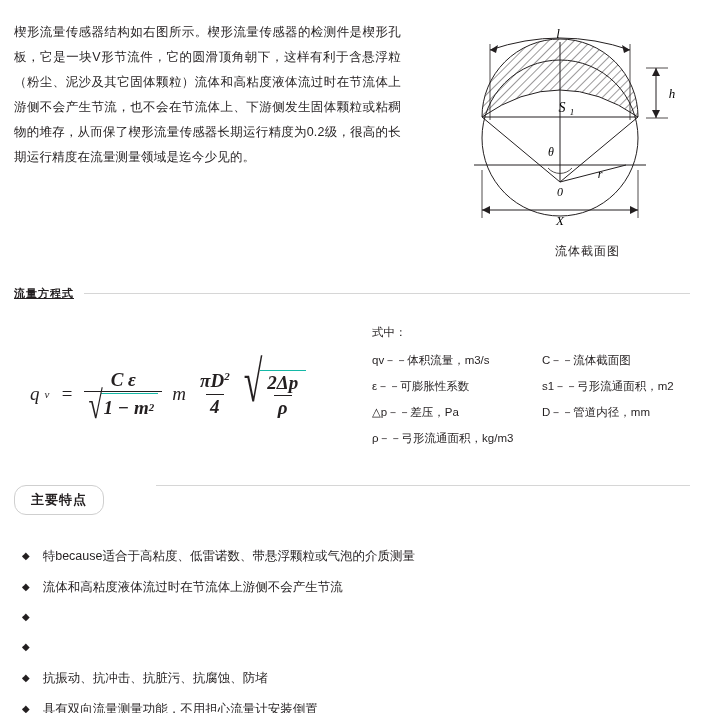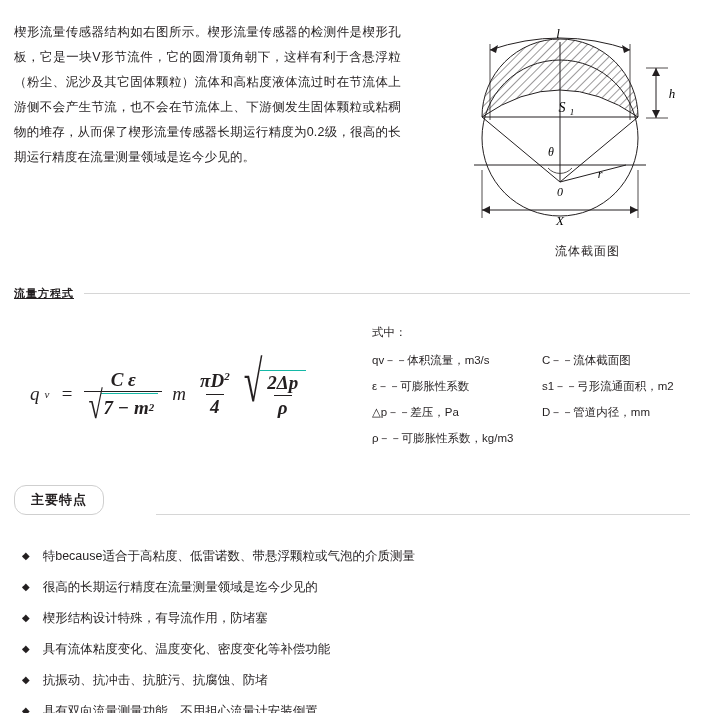--- a/index.html
+++ b/index.html
@@ -120,21 +120,21 @@
   .legend .grid {
     display: grid;
     grid-template-columns: 170px auto;
     row-gap: 0px;
   }
   .legend .cell { white-space: nowrap; }
 
   
   .pill-row {
     display: flex;
-    align-items: flex-end;
+    align-items: flex-start;
     margin: 34px 14px 0 14px;
     gap: 44px;
   }
   .pill {
     border: 1px solid #cfcfcf;
     border-radius: 12px;
     padding: 5px 16px;
     font-size: 13px;
     font-weight: bold;
     white-space: nowrap;
@@ -243,21 +243,21 @@
     <span>q</span>
       <span class="sub">v</span>
     <span class="eq" style="margin:0 6px;">=</span>
 
     <span class="frac">
       <span class="num">C ε</span>
       <span class="den">
         <span class="sqrt">
           <span class="radical">√</span>
           <span class="body">
-            <span>7 − m</span>
+            <span>1 − m</span>
               <span class="sup">2</span>
           </span>
         </span>
       </span>
     </span>
 
     <span style="margin:0 5px;">m</span>
 
     <span class="frac">
       <span class="num">
@@ -279,46 +279,44 @@
 
   <div class="legend">
     <div class="where">式中：</div>
     <div class="grid">
       <div class="cell">qv－－体积流量，m3/s</div>
       <div class="cell">C－－流体截面图</div>
       <div class="cell">ε－－可膨胀性系数</div>
       <div class="cell">s1－－弓形流通面积，m2</div>
       <div class="cell">△p－－差压，Pa</div>
       <div class="cell">D－－管道内径，mm</div>
-      <div class="cell">ρ－－可膨胀性系数，kg/m3</div>
+      <div class="cell">ρ－－弓形流通面积，kg/m3</div>
     </div>
   </div>
 </div>
 
 <div class="pill-row">
   <div class="pill">主要特点</div>
   <div class="rule"></div>
 </div>
 
 <ul class="features">
   <li>
       <span class="dia">◆</span>
       <span>特because适合于高粘度、低雷诺数、带悬浮颗粒或气泡的介质测量</span>
     </li>
   <li>
       <span class="dia">◆</span>
-      <span>很高的长期运行精度在流量测量领域是迄今少见的</span>
-    </li>
-  <li>
-      <span class="dia">◆</span>
-      <span>楔形结构设计特殊，有导流作用，防堵塞</span>
-    </li>
-  <li>
-      <span class="dia">◆</span>
-      <span>具有流体粘度变化、温度变化、密度变化等补偿功能</span>
+      <span>流体和高粘度液体流过时在节流体上游侧不会产生节流</span>
+    </li>
+  <li>
+      <span class="dia">◆</span>
+    </li>
+  <li>
+      <span class="dia">◆</span>
     </li>
   <li>
       <span class="dia">◆</span>
       <span>抗振动、抗冲击、抗脏污、抗腐蚀、防堵</span>
     </li>
   <li>
       <span class="dia">◆</span>
       <span>具有双向流量测量功能，不用担心流量计安装倒置</span>
     </li>
 

